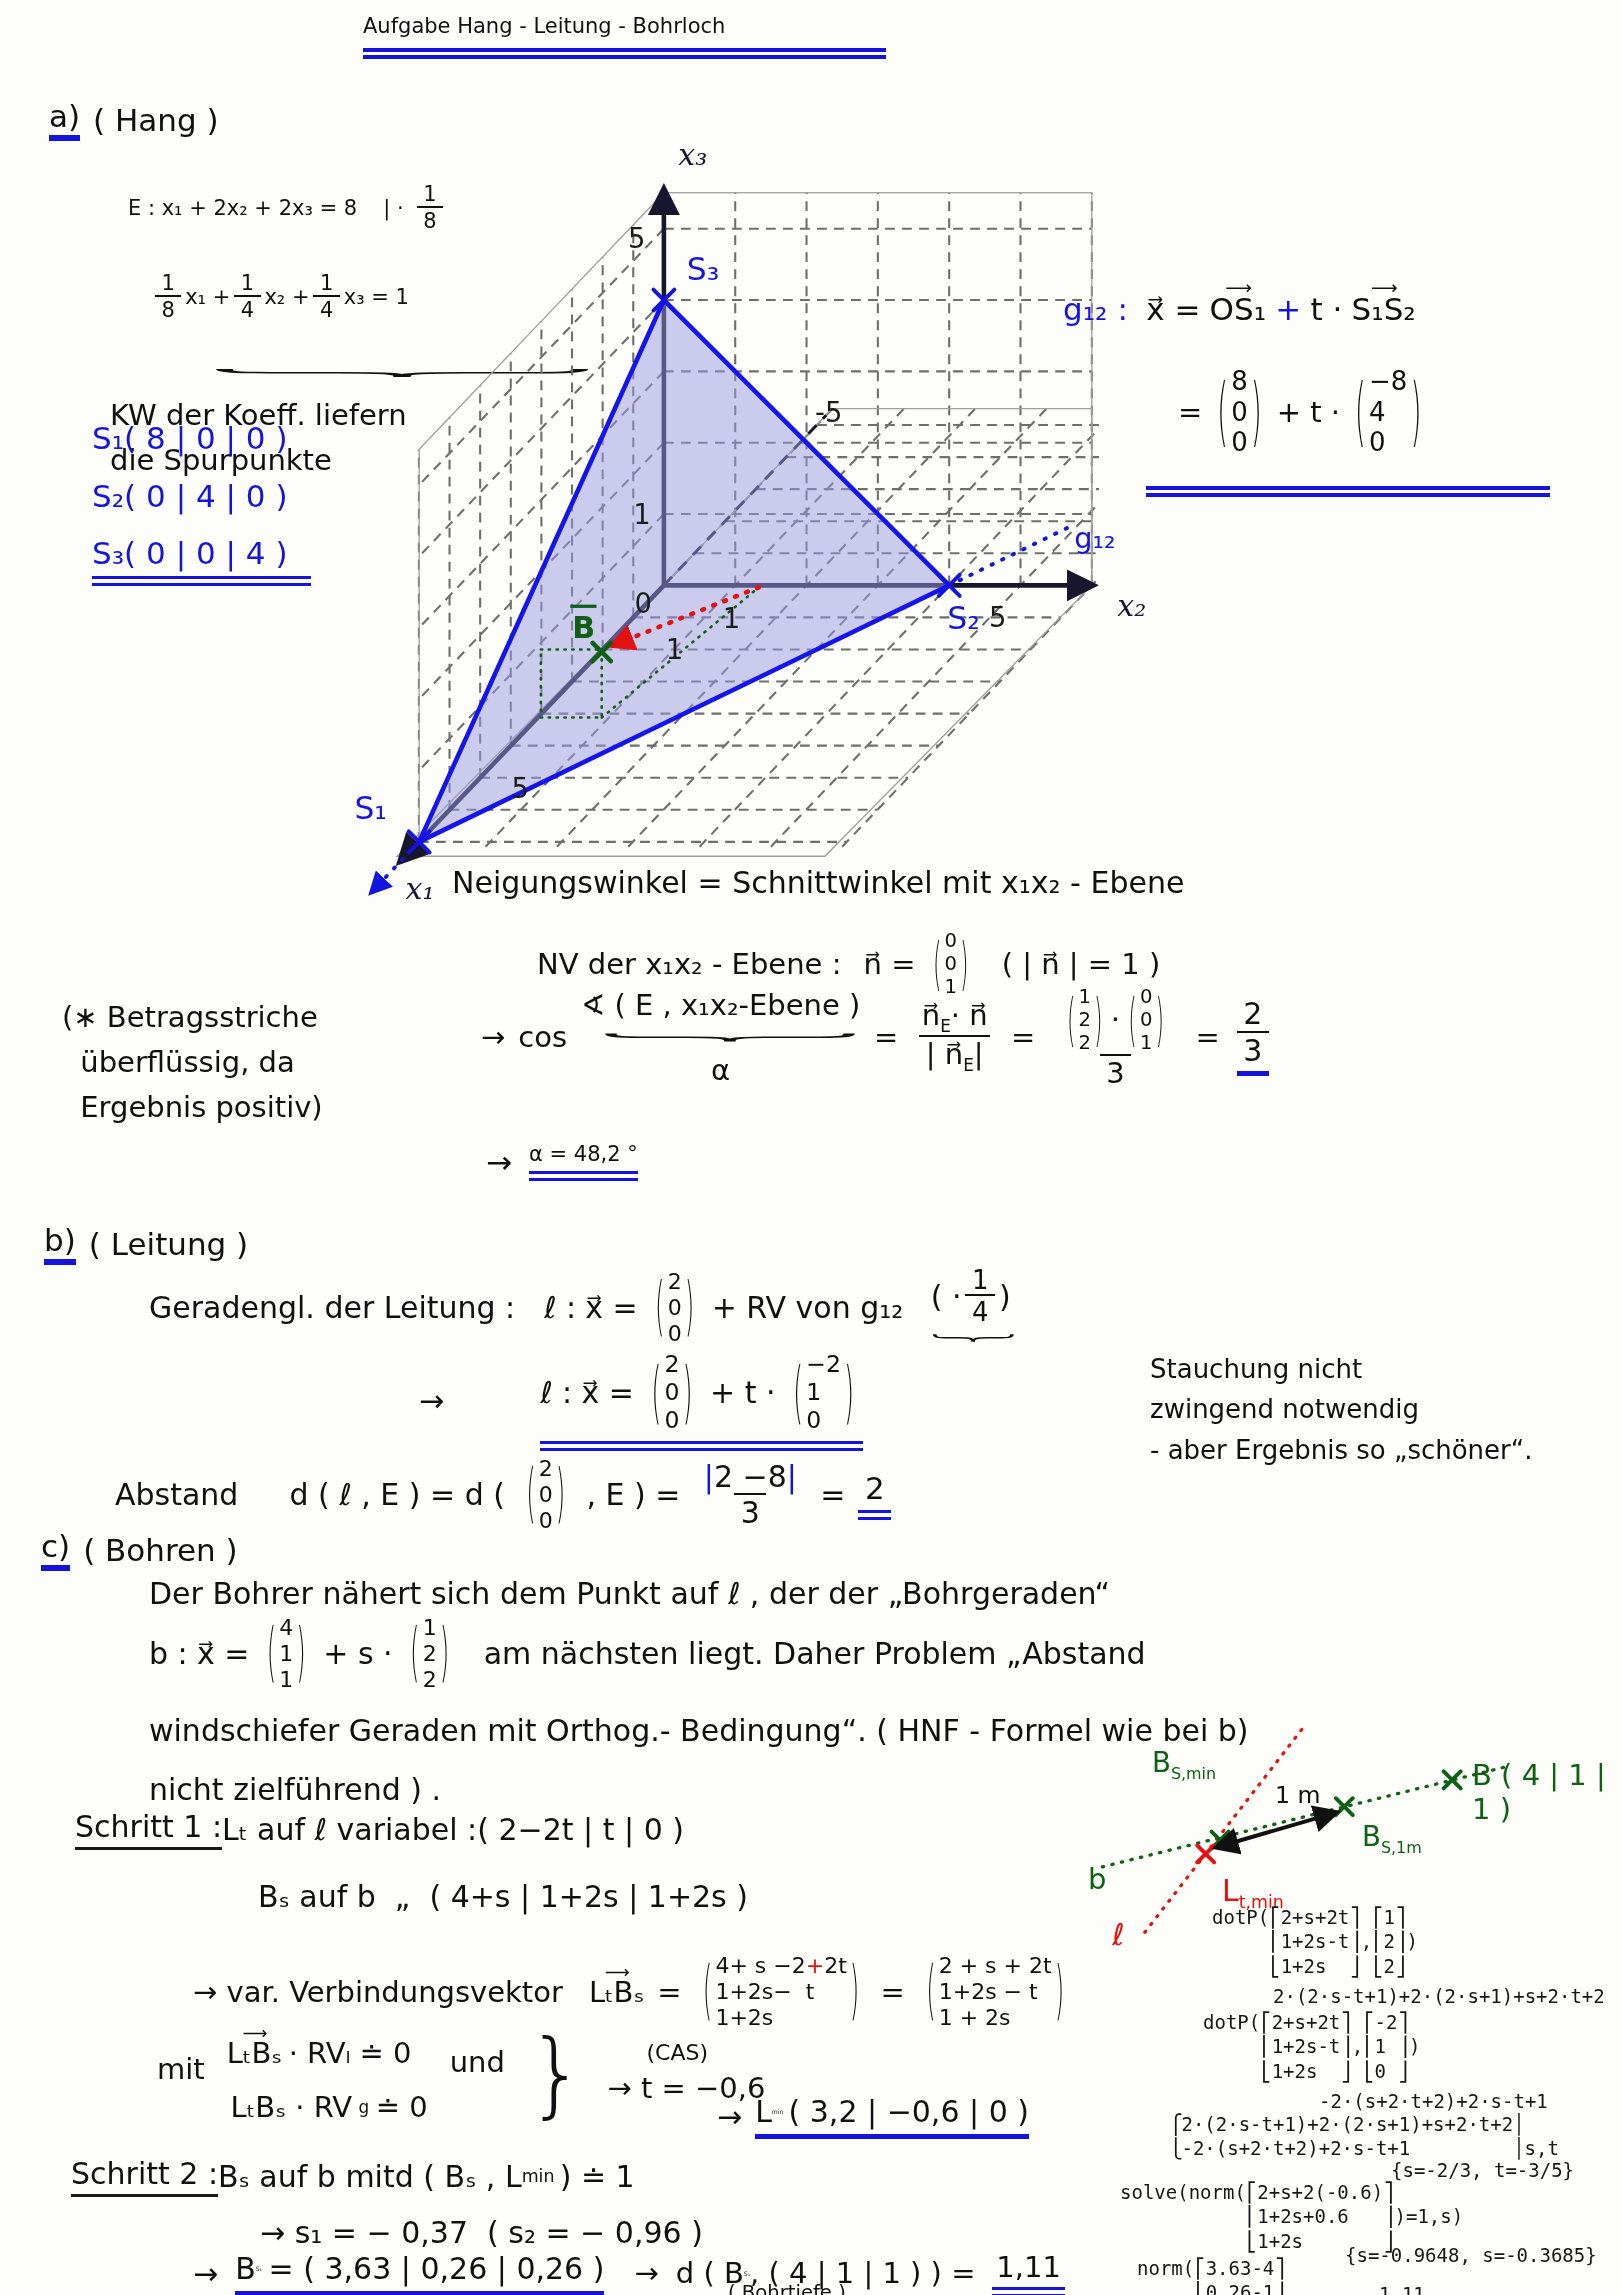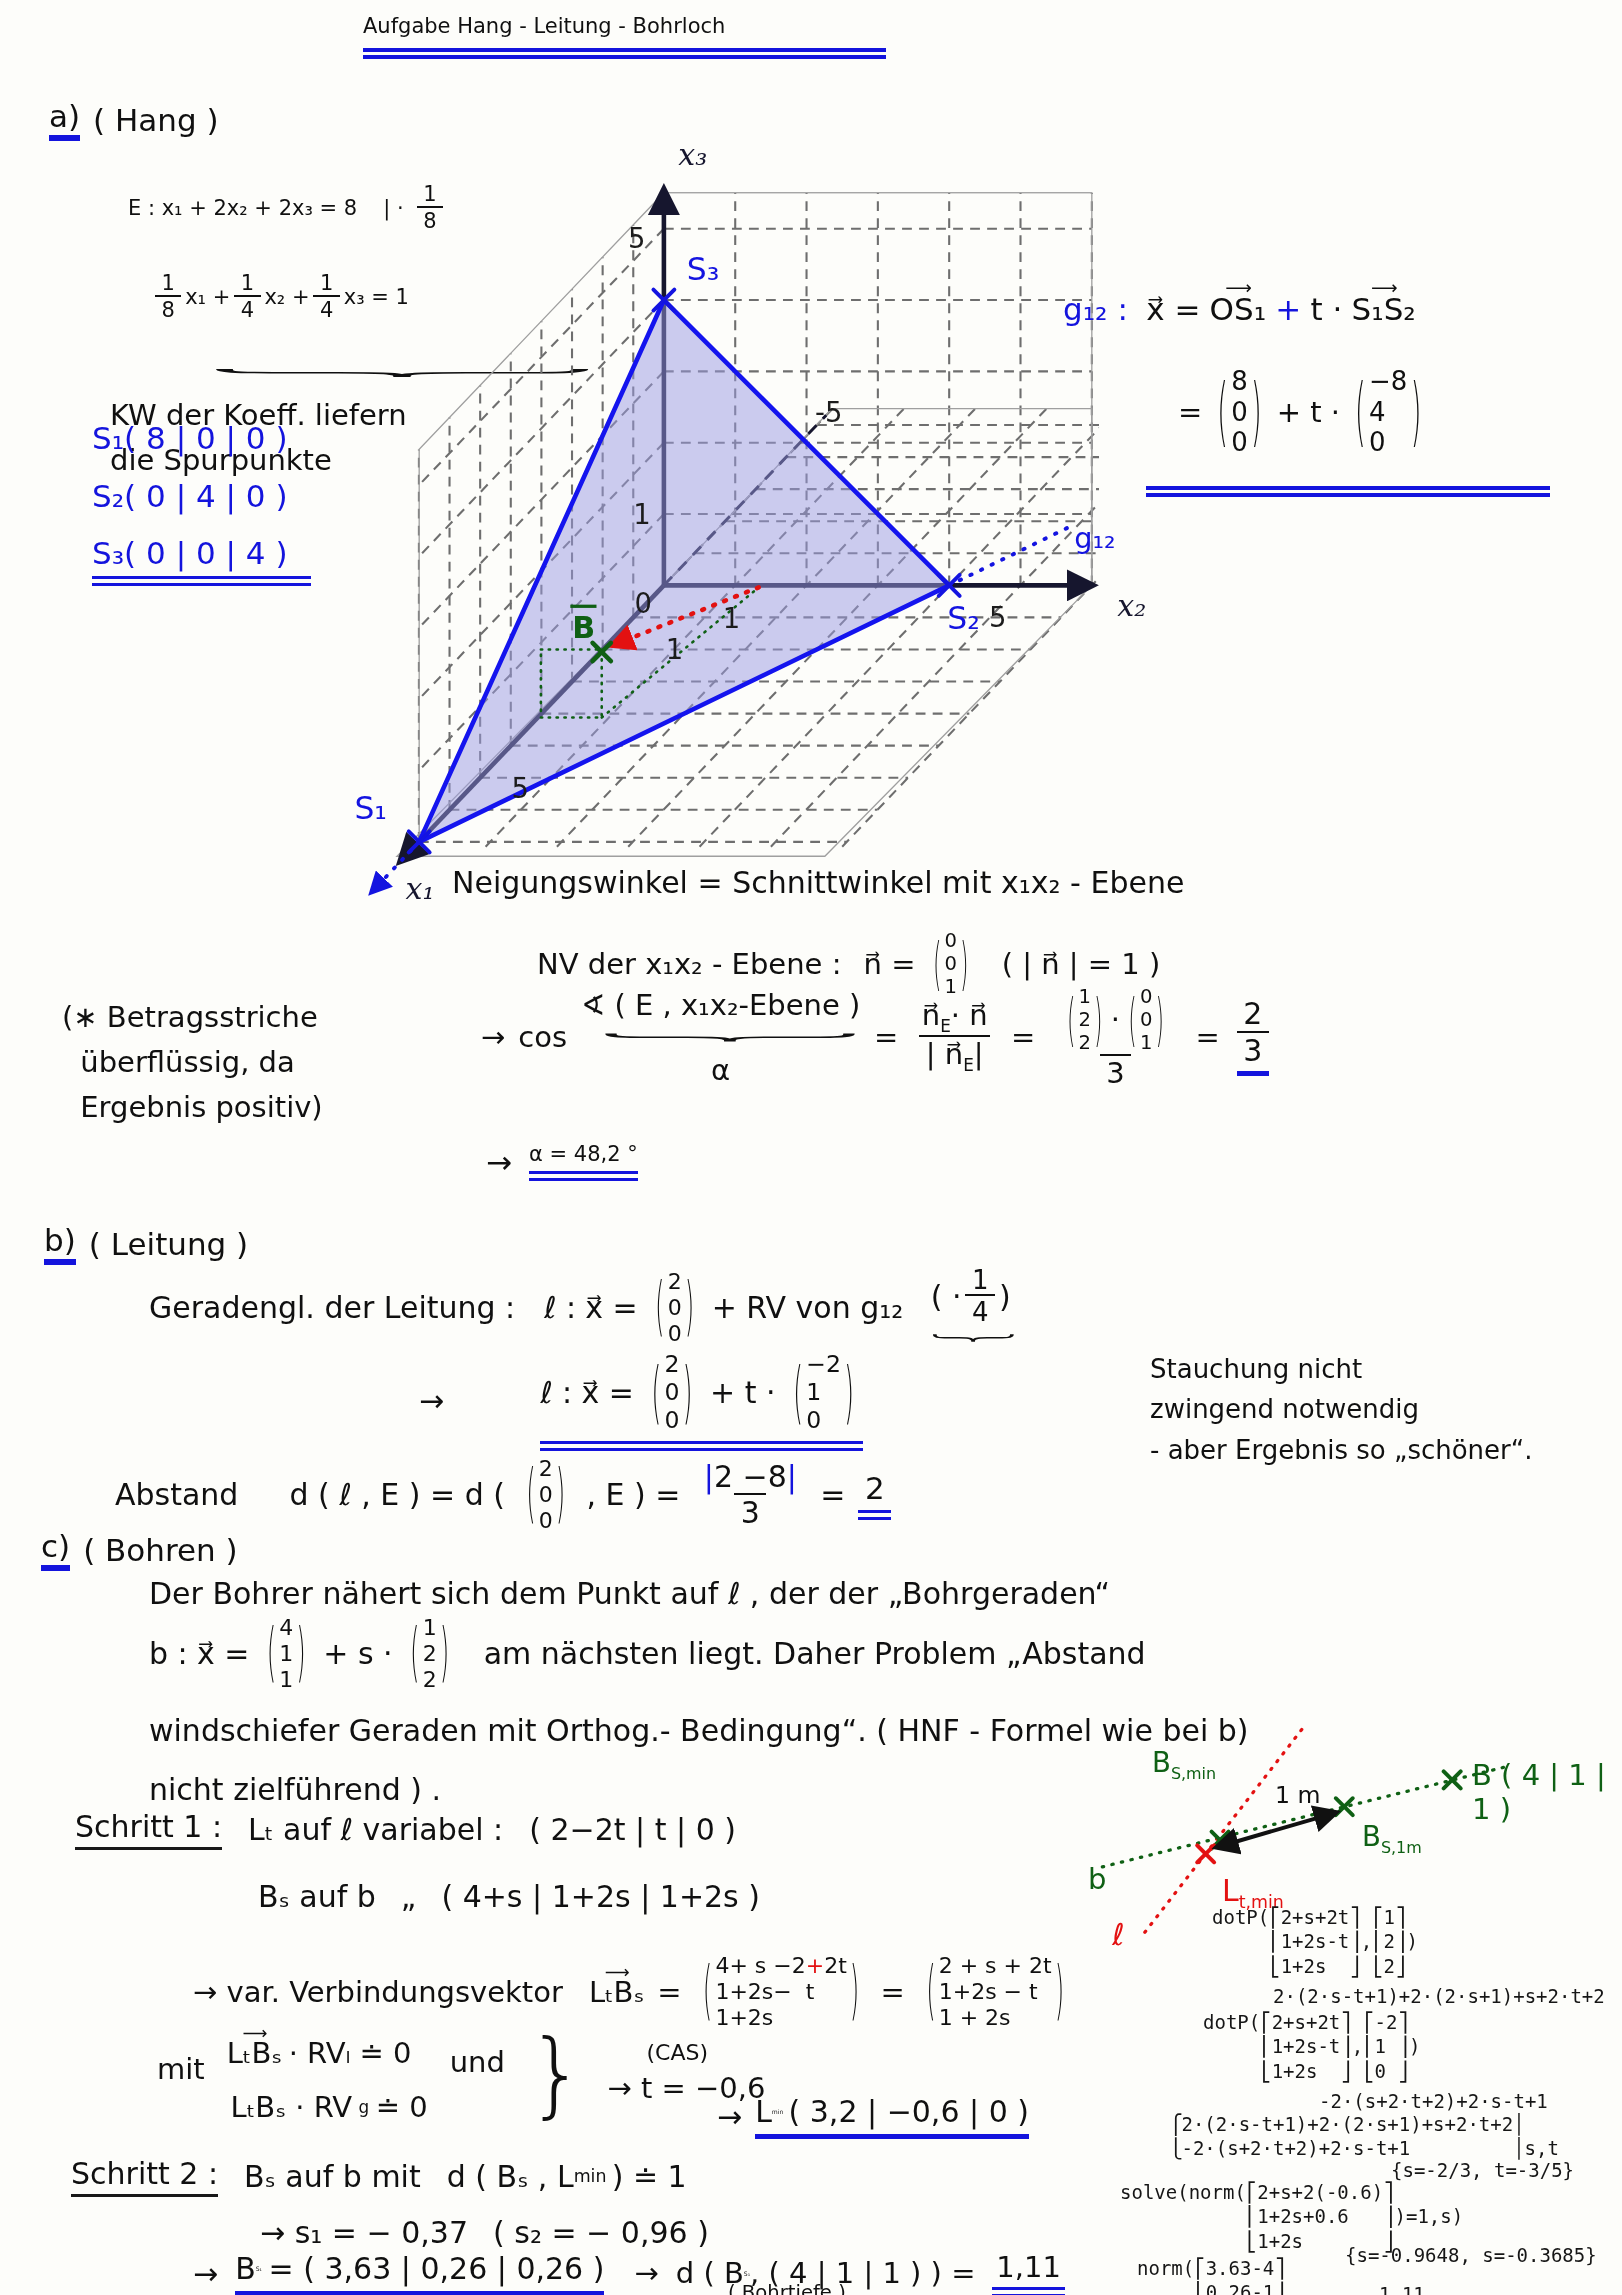--- a/index.html
+++ b/index.html
@@ -27,21 +27,21 @@
   .vc{display:inline-flex;flex-direction:column;align-items:flex-start;line-height:1.18}
   .arr{position:relative;display:inline-block}
   .arr::before{content:"⟶";position:absolute;left:50%;top:-0.75em;transform:translateX(-50%);font-size:0.6em;letter-spacing:-1.3px}
   sub{font-size:0.58em}
   .cas{font-family:"DejaVu Sans Mono","Liberation Mono",monospace;font-size:19px;line-height:1.28;white-space:pre;color:#161616}
   .ubwrap{display:flex;justify-content:center;align-items:center;height:31px;overflow:visible}
   .ubrace{display:block;line-height:1;font-weight:100}
   .ublock{display:inline-flex;flex-direction:column;align-items:center}
   .bigbrace{font-size:92px;font-weight:100;line-height:.85}
   .note{line-height:1.55}
-  .gap10{gap:6.5px}.gap14{gap:9.2px}.gap20{gap:13px}.gap26{gap:17px}.gap40{gap:26px}.gap60{gap:25px}
+  .gap10{gap:6.5px}.gap14{gap:9.2px}.gap20{gap:13px}.gap26{gap:17px}.gap40{}.gap60{gap:19px}
 </style>
 </head>
 <body>
 
 <div class="abs" style="left:363px;top:14.4px">
   <div class="f50">Aufgabe   Hang - Leitung - Bohrloch</div>
   <div style="width:523px;border-top:11.8px double #1414dd;margin-top:9.2px"></div>
 </div>
 
 <div class="abs row gap20" style="left:49px;top:98px">

